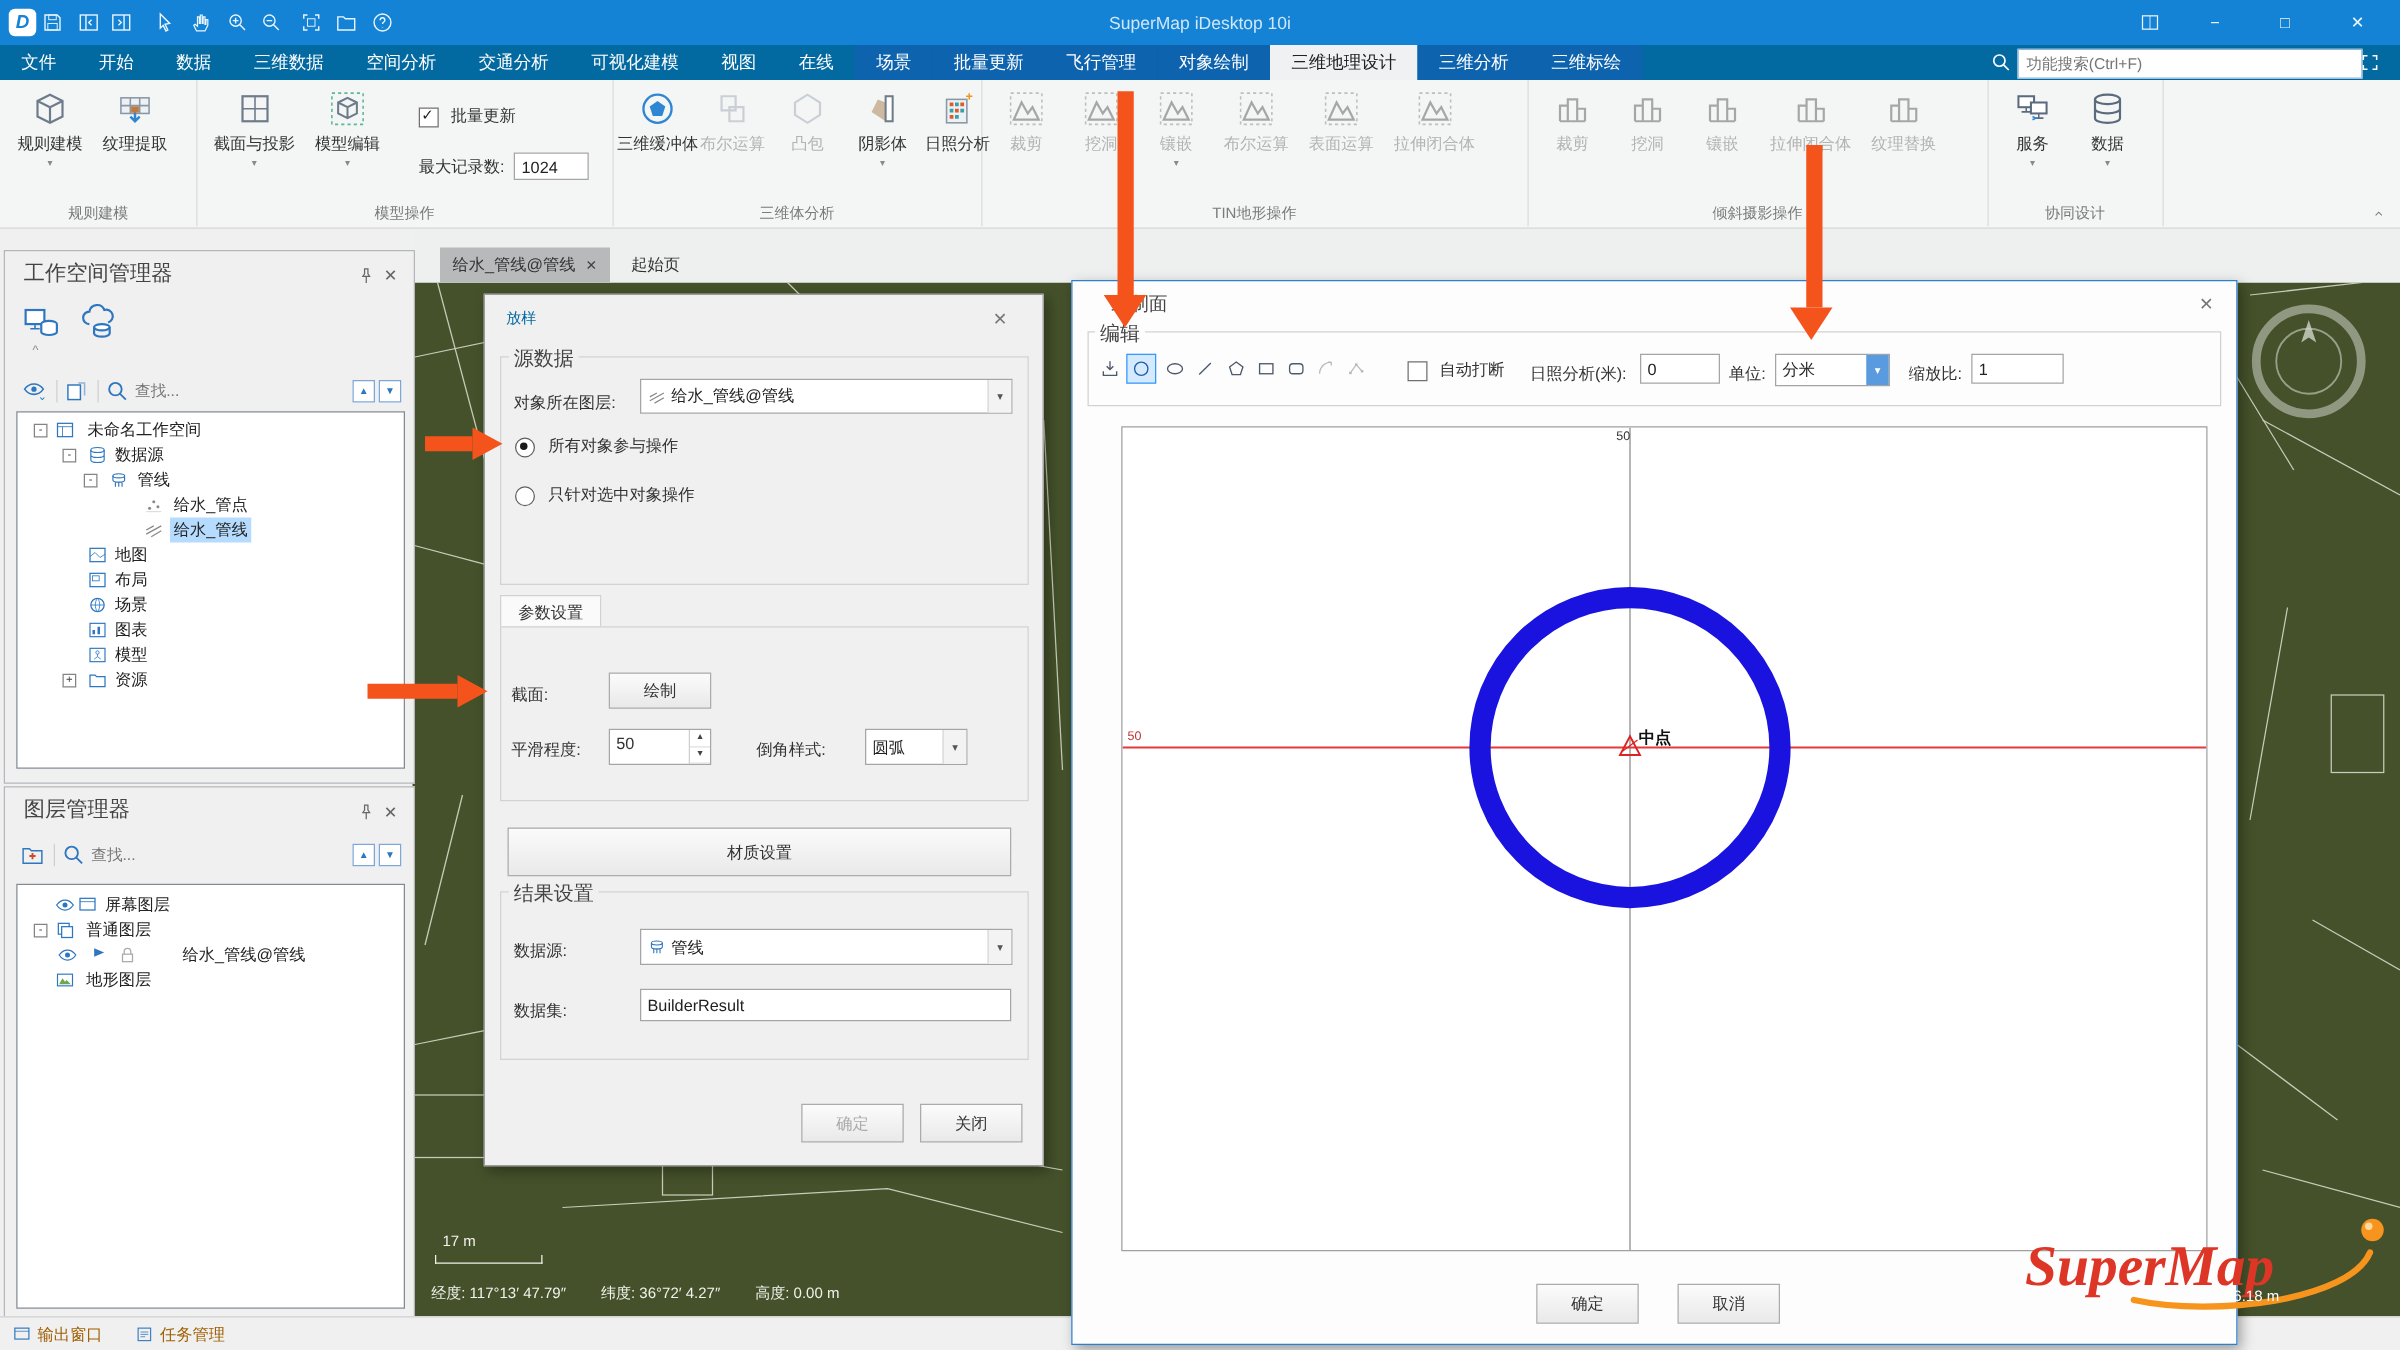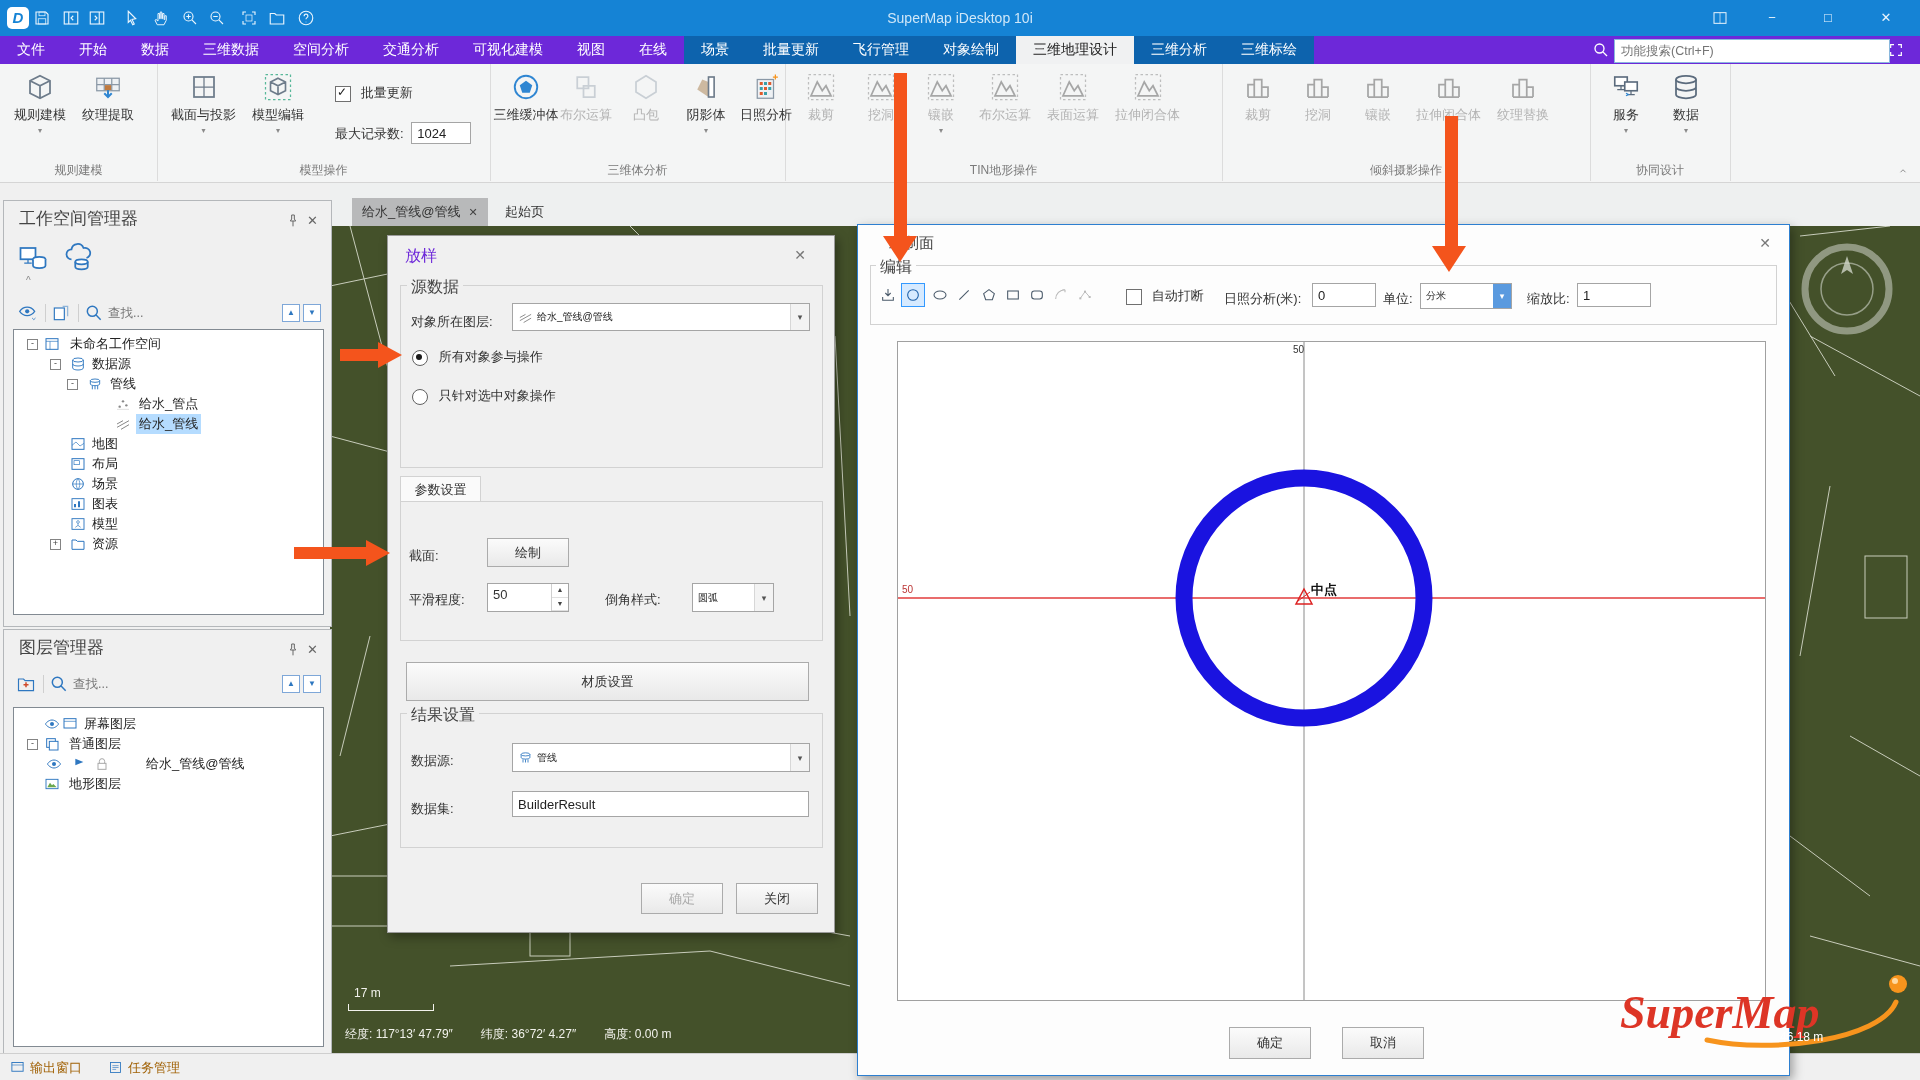--- a/index.html
+++ b/index.html
@@ -9,21 +9,21 @@
   svg.ic{display:block;}
   
   #titlebar{left:0;top:0;width:1920px;height:36px;background:#1583d5;z-index:5;}
   #titlebar .qi{position:absolute;top:9px;width:18px;height:18px;color:#eaf5fd;}
   #titlebar .logo{position:absolute;left:7px;top:7px;width:22px;height:22px;background:#fff;border-radius:5px;
       color:#1583d5;font-weight:bold;font-size:15px;text-align:center;line-height:22px;font-style:italic;}
   #win-title{position:absolute;left:0;right:0;top:0;height:36px;line-height:36px;text-align:center;
       color:#cfe7f8;font-size:14px;}
   .winbtn{position:absolute;top:8px;width:34px;height:20px;color:#eaf5fd;text-align:center;line-height:20px;font-size:13px;}
   
-  #menubar{left:0;top:36px;width:1920px;height:28px;background:#6d28d9;z-index:5;display:flex;align-items:stretch;}
+  #menubar{left:0;top:36px;width:1920px;height:28px;background:#0369a1;z-index:5;display:flex;align-items:stretch;}
   .mtab{color:#fff;font-size:14px;padding:0 17px;display:flex;align-items:center;}
   .mtab.ctx{background:#0d63ad;}
   .mtab.active{background:#f0f1f2;color:#222;}
   #menu-search{position:absolute;left:1614px;top:3px;width:262px;height:22px;border:1px solid #8ab8dd;
       background:#fff;font-size:12.5px;color:#888;padding:0 6px;font-family:"Liberation Sans",sans-serif;}
   
   #ribbon{left:0;top:64px;width:1920px;height:118px;background:#f4f5f5;border-bottom:1px solid #d5d5d5;z-index:5;}
   .rgroup{position:absolute;top:0;height:117px;border-right:1px solid #dcdcdc;}
   .rgl{position:absolute;bottom:2px;left:0;right:0;text-align:center;font-size:12px;color:#7a7a7a;}
   .ritems{position:absolute;top:6px;left:0;right:0;display:flex;justify-content:flex-start;padding-left:6px;}
@@ -61,27 +61,27 @@
   .dtab{position:absolute;bottom:0;height:28px;display:flex;align-items:center;padding:0 10px;font-size:13px;color:#333;}
   .dtab.active{background:#b8b9ba;}
   #mapview{left:330px;top:226px;width:1590px;height:827px;background:#44512a;z-index:0;overflow:hidden;}
   .mapovl{position:absolute;color:#f2f2ec;font-size:12px;white-space:nowrap;}
   #scalebar{position:absolute;left:18px;top:778px;width:84px;height:6px;border-left:1px solid #f2f2ec;
       border-right:1px solid #f2f2ec;border-bottom:1px solid #f2f2ec;}
   
   .dlg{position:absolute;box-shadow:3px 4px 10px rgba(0,0,0,.35);}
   #loft{left:387px;top:235px;width:446px;height:696px;background:#f0f0f0;border:1px solid #9b9b9b;z-index:20;}
   #drawface{left:857px;top:224px;width:931px;height:850px;background:#fdfdfd;border:1px solid #2d7fd0;z-index:25;}
-  .dtitle{position:absolute;font-size:16px;color:#6d28d9;}
+  .dtitle{position:absolute;font-size:12px;color:#0369a1;}
   .dclose{position:absolute;width:22px;height:22px;color:#777;font-size:14px;text-align:center;line-height:22px;}
   .gb{position:absolute;border:1px solid #d2d2d2;}
   .gblab{position:absolute;background:inherit;padding:0 4px;font-size:16px;color:#444;}
   .flabel{position:absolute;font-size:13px;color:#333;white-space:nowrap;}
   .combo{position:absolute;background:#fff;border:1px solid #a5a5a5;display:flex;align-items:center;}
-  .combo .ctext{flex:1;padding-left:5px;font-size:10px;color:#222;display:flex;align-items:center;gap:4px;}
+  .combo .ctext{flex:1;padding-left:5px;font-size:13px;color:#222;display:flex;align-items:center;gap:4px;}
   .combo .car{width:18px;align-self:stretch;border-left:1px solid #d7d7d7;color:#555;font-size:9px;
       display:flex;align-items:center;justify-content:center;background:#f3f3f3;}
   .tin{position:absolute;background:#fff;border:1px solid #a5a5a5;font-size:13px;color:#222;
       padding:0 5px;font-family:"Liberation Sans",sans-serif;}
   .btn{position:absolute;border:1px solid #ababab;background:linear-gradient(#fbfbfb,#e9e9e9);
       font-size:13px;color:#333;text-align:center;display:flex;align-items:center;justify-content:center;}
   .btn.disabled{color:#aaa;}
   .spin{position:absolute;background:#fff;border:1px solid #a5a5a5;display:flex;}
   .spin .sval{flex:1;padding:3px 0 0 5px;font-size:13px;}
   .spin .scol{width:16px;border-left:1px solid #cfcfcf;display:flex;flex-direction:column;}

